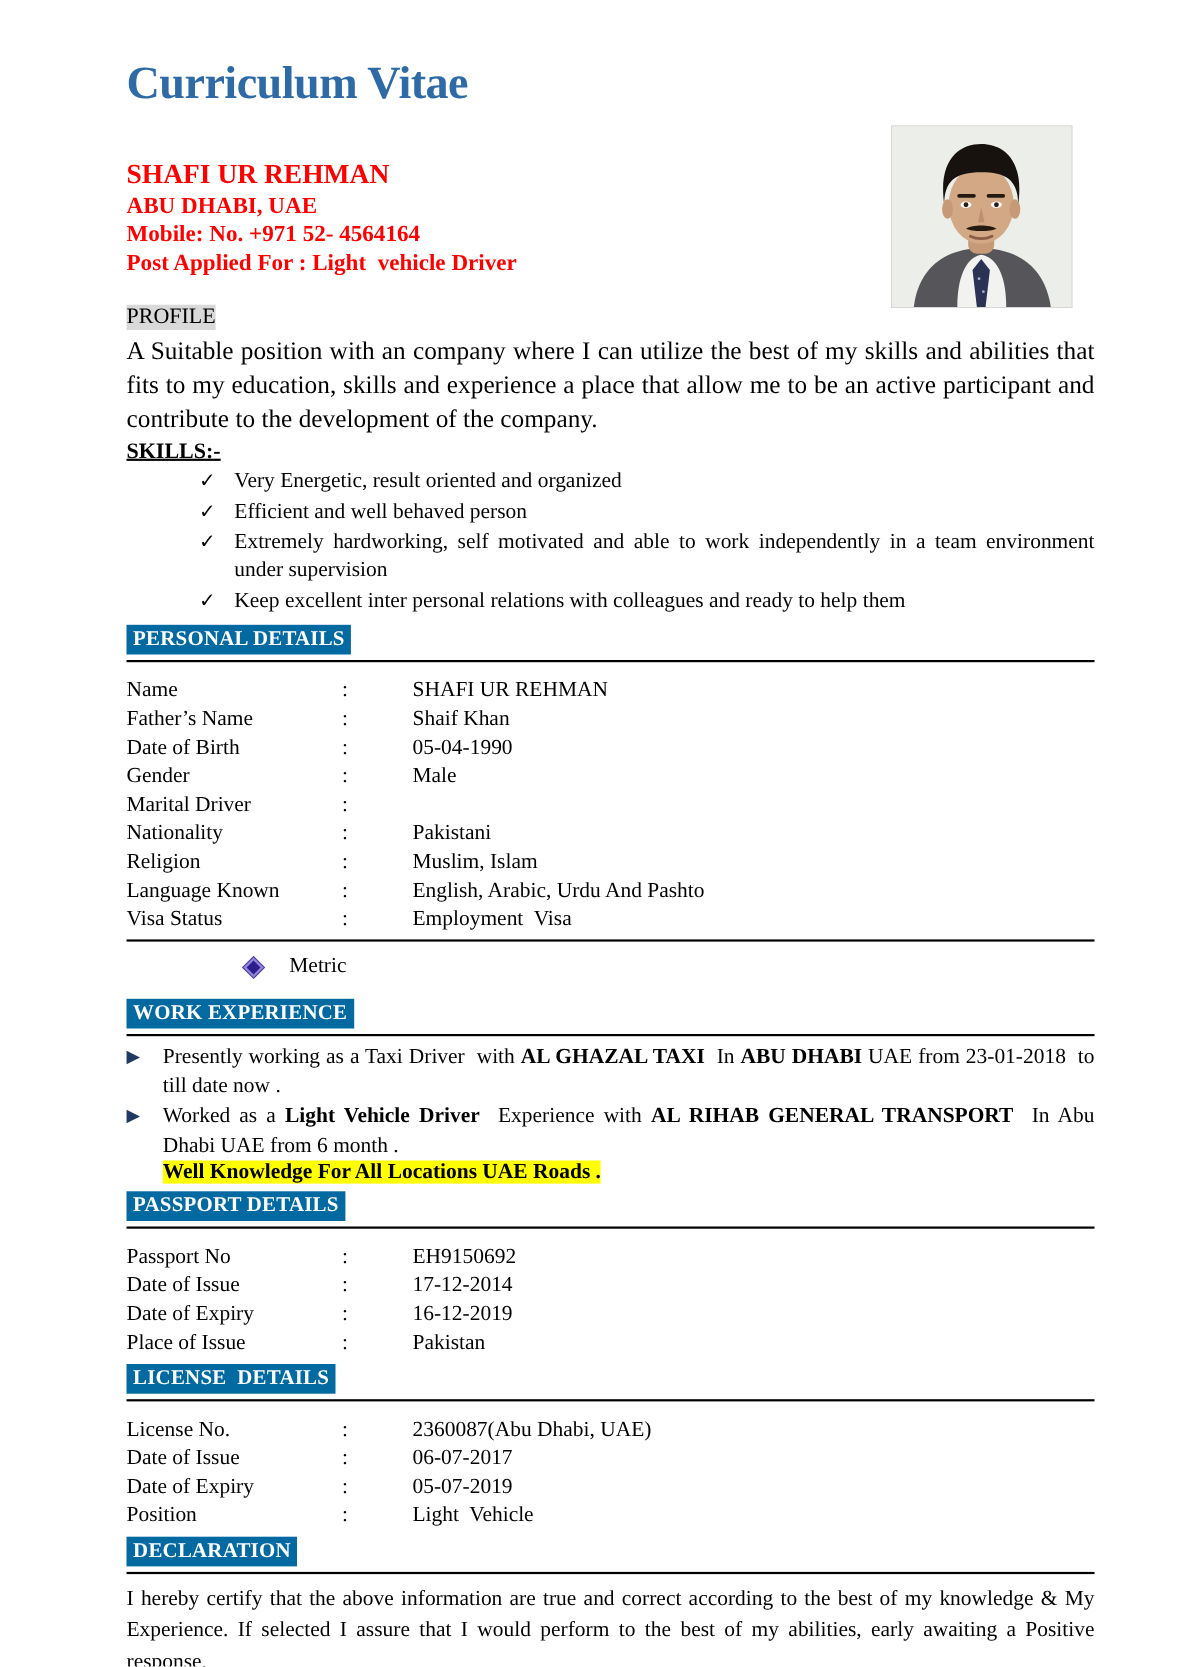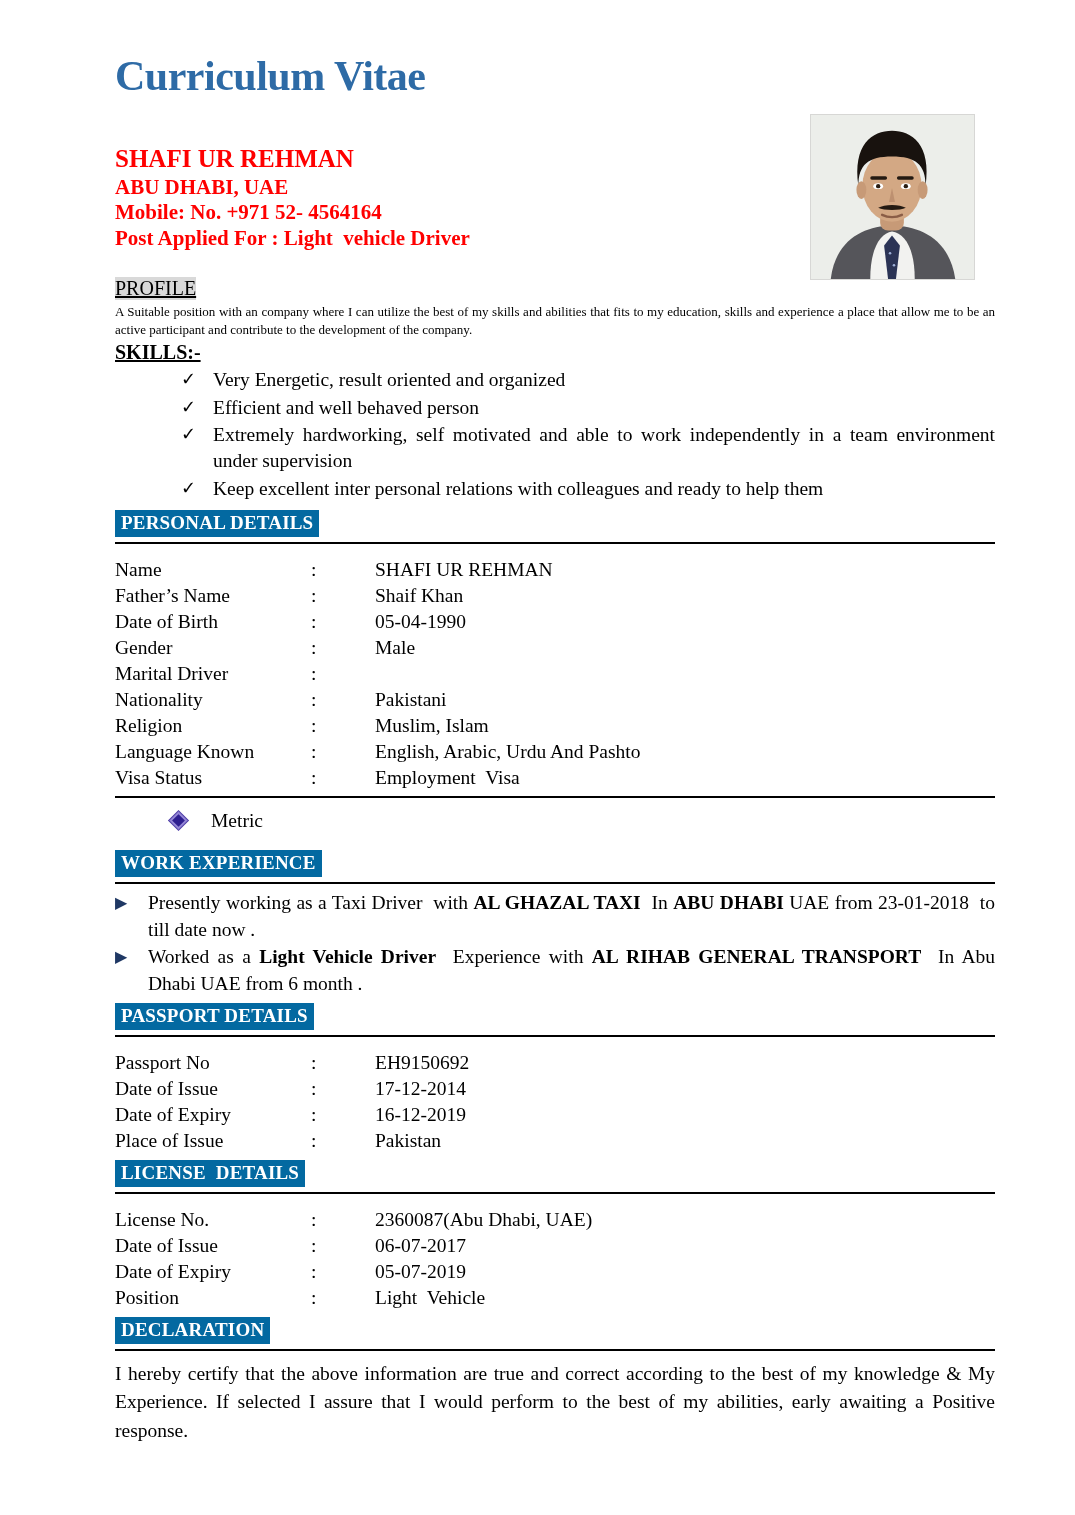--- a/index.html
+++ b/index.html
@@ -27,24 +27,24 @@
 
   
   .header-block{margin-top:44px;color:#ff0000;font-weight:bold;line-height:1.22;}
   .red-name{font-size:25px;}
   .red-line{font-size:21px;white-space:pre-wrap;}
 
   
   .profile-sec{margin-top:26px;}
   .profile-head{
     display:inline-block;background:#d9d9d9;
-    font-size:20px;text-decoration:underline;
+    font-size:20px;
   }
   .para{
-    margin:3px 0 0;font-size:13px;line-height:1.35;
+    margin:3px 0 0;font-size:23px;line-height:1.35;
     text-align:justify;
   }
 
   .skills-head{
     margin-top:3px;font-size:20px;font-weight:bold;text-decoration:underline;
   }
   .skills-list{list-style:none;margin:3px 0 0;padding:0;}
   .skill-item{display:flex;font-size:19.5px;line-height:1.35;margin-top:1px;}
   .check{width:32px;margin-left:66px;flex:none;font-size:18px;}
   .skill-text{flex:1;text-align:justify;}
@@ -58,21 +58,21 @@
   .rule{border:none;border-top:2.5px solid #000;margin:5px 0 0;}
 
   
   .kv{margin-top:13px;}
   .kv-row{display:flex;font-size:19.5px;line-height:26px;}
   .kv-label{width:196px;flex:none;}
   .kv-colon{width:64px;flex:none;}
   .kv-value{flex:1;white-space:pre-wrap;}
 
   
-  .edu-item{display:flex;align-items:center;margin:12px 0 14px 57px;font-size:19.5px;}
+  .edu-item{display:flex;align-items:center;margin:12px 0 14px 109px;font-size:19.5px;}
   .diamond{
     width:9px;height:9px;flex:none;transform:rotate(45deg);
     background:#2d1e8f;border:2.5px solid #9486d6;outline:1px solid #4b3aa6;
     margin-right:26px;
   }
 
   
   .work-sec{margin-top:18px;}
   .work-list{margin-top:6px;}
   .work-item{display:flex;font-size:19.5px;line-height:1.36;margin-top:1px;}
@@ -226,20 +226,23 @@
       <hr class="rule">
       <div class="work-list">
         <div class="work-item">
           <span class="arrow">▶</span>
           <span class="work-text"><span>Presently working as a Taxi Driver  with </span><span style="font-weight: bold;">AL GHAZAL TAXI</span><span>  In </span><span style="font-weight: bold;">ABU DHABI</span><span> UAE from 23-01-2018  to till date now .</span></span>
         </div>
         <div class="work-item">
           <span class="arrow">▶</span>
           <span class="work-text"><span>Worked as a </span><span style="font-weight: bold;">Light Vehicle Driver</span><span>  Experience with </span><span style="font-weight: bold;">AL RIHAB GENERAL TRANSPORT</span><span>  In Abu Dhabi UAE from 6 month .</span></span>
         </div>
+        <div class="hl-line">
+          <span class="hl">Well Knowledge For All Locations UAE Roads .</span>
+        </div>
       </div>
     </div>
 
     <div class="tight-sec">
       <div class="sec-head">PASSPORT DETAILS</div>
       <hr class="rule">
       <div class="kv">
         <div class="kv-row">
           <span class="kv-label">Passport No</span>
           <span class="kv-colon">:</span>

